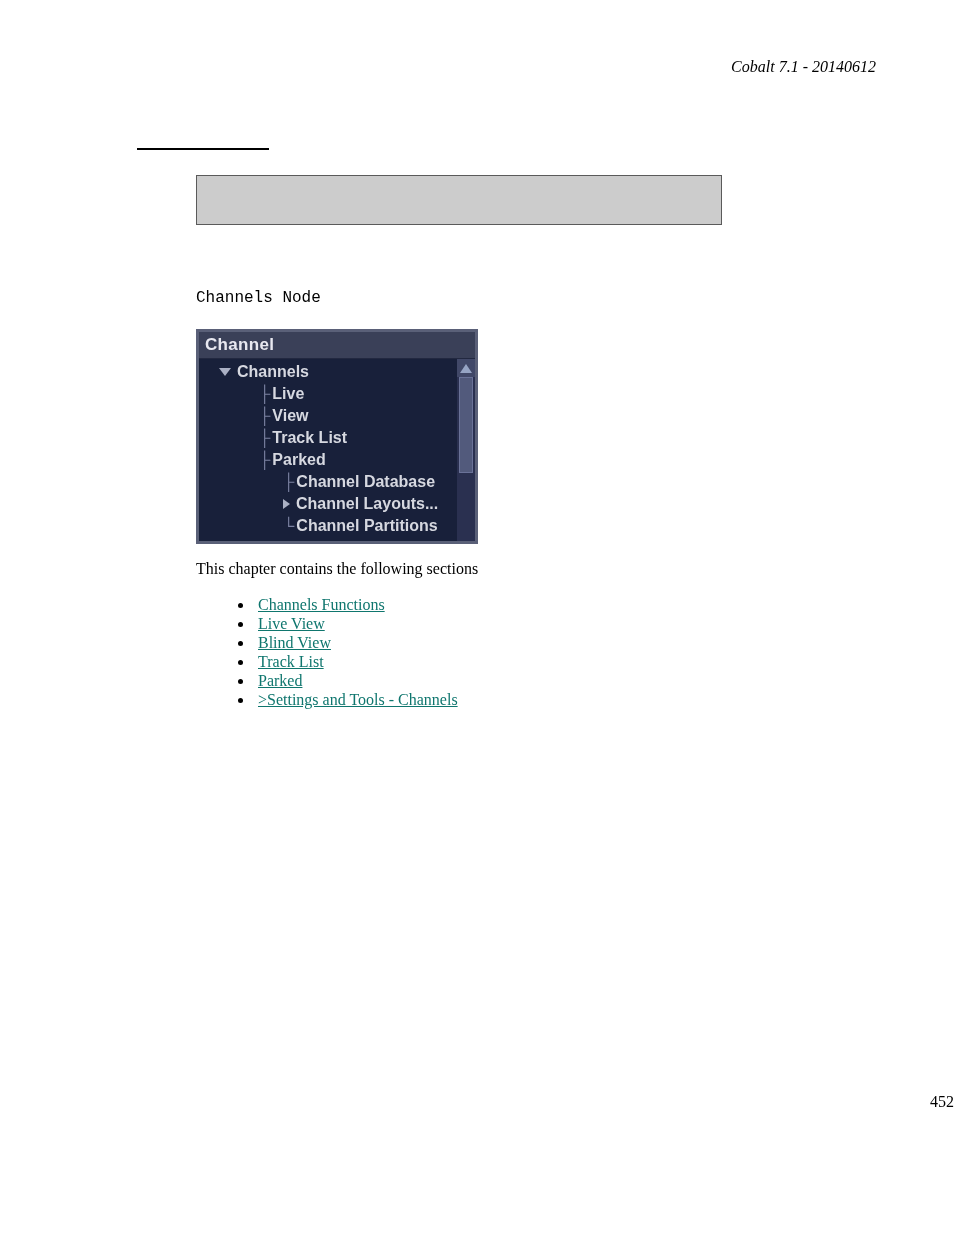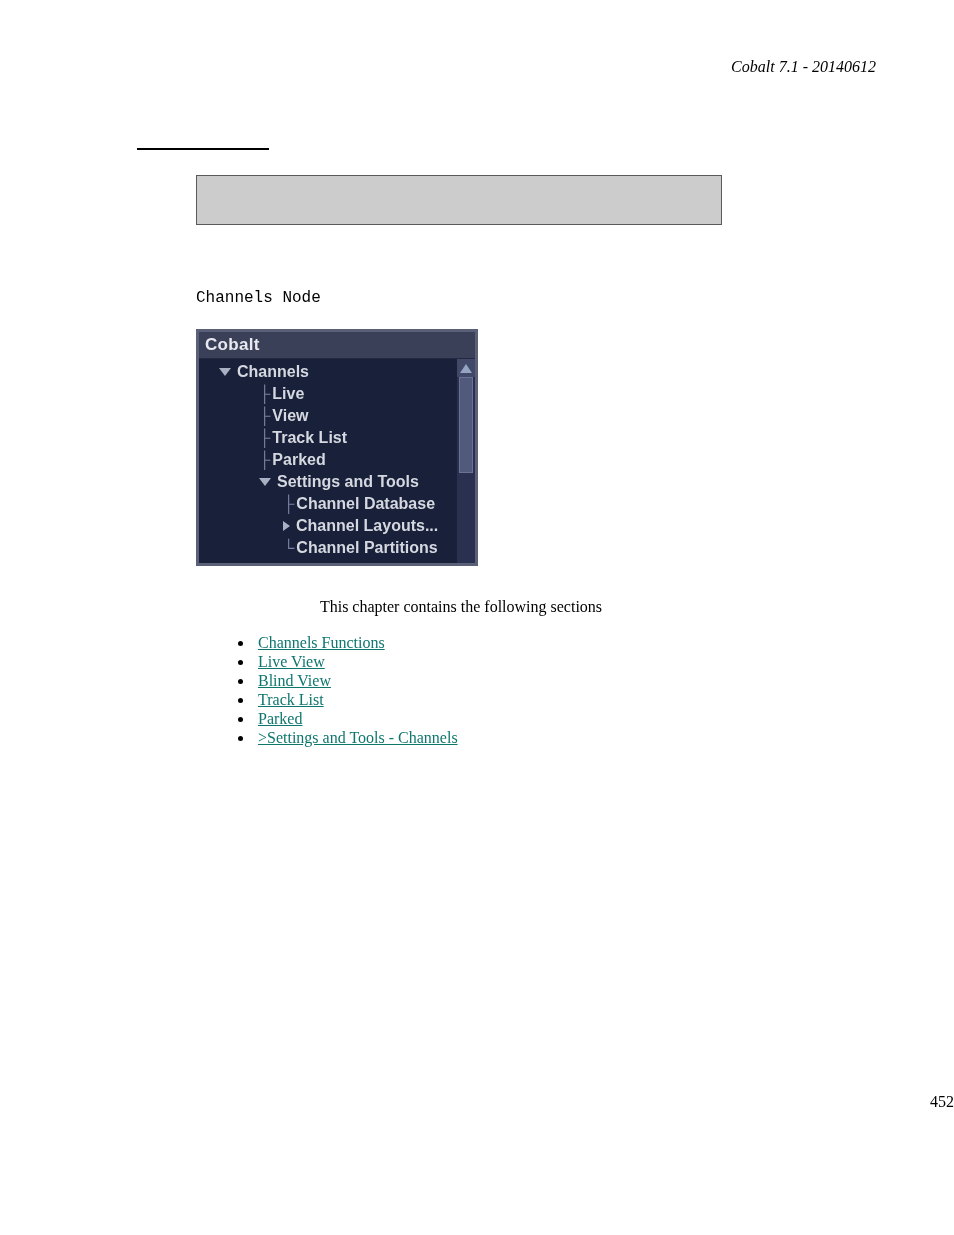--- a/index.html
+++ b/index.html
@@ -137,23 +137,22 @@
     border-left: 7px solid #aab0c4;
     margin-right: 6px;
     vertical-align: middle;
   }
   .branch {
     color: #7a80a0;
     font-weight: 400;
     margin-right: 2px;
   }
   .intro-text {
-    margin-top: 32px;
-    font-size: 16px;
-    text-align: center;
+    margin-top: 16px;
+    font-size: 16px;
   }
   .link-list {
     margin-top: 18px;
     padding-left: 58px;
     list-style: disc;
     font-size: 16px;
   }
   .link-list li {
     margin: 1px 0;
     padding-left: 4px;
@@ -178,21 +177,21 @@
 
 <div class="horizontal-rule"></div>
 
 <div class="content-area">
 
   <div class="grey-box"></div>
 
   <div class="caption">Channels Node</div>
 
   <div class="browser-panel">
-    <div class="browser-header">Cobalt</div>
+    <div class="browser-header">Channel</div>
     <div class="browser-body">
       <div class="tree">
 
         <div class="tree-row indent-0">
           <span class="arrow-down"></span>
           <span>Channels</span>
         </div>
 
         <div class="tree-row indent-1">
           <span class="branch">├</span>
@@ -204,24 +203,20 @@
         </div>
         <div class="tree-row indent-1">
           <span class="branch">├</span>
           <span>Track List</span>
         </div>
         <div class="tree-row indent-1">
           <span class="branch">├</span>
           <span>Parked</span>
         </div>
 
-        <div class="tree-row indent-2">
-          <span class="arrow-down"></span>
-          <span>Settings and Tools</span>
-        </div>
 
         <div class="tree-row indent-3">
           <span class="branch">├</span>
           <span>Channel Database</span>
         </div>
         <div class="tree-row indent-3">
           <span class="arrow-right"></span>
           <span>Channel Layouts...</span>
         </div>
         <div class="tree-row indent-3">

